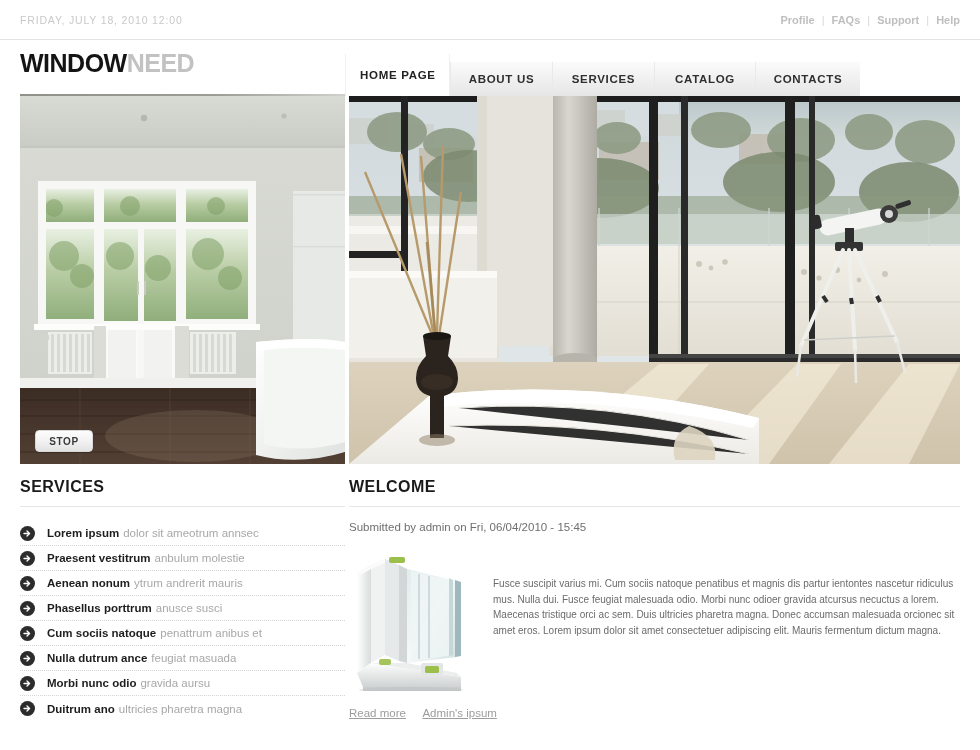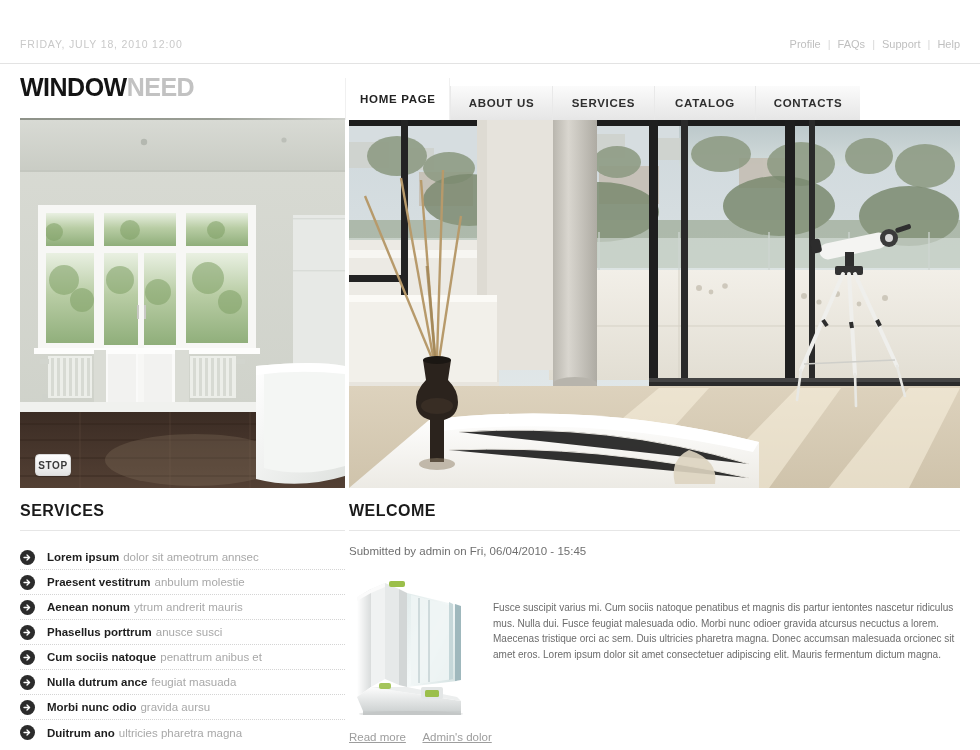--- a/index.html
+++ b/index.html
@@ -10,28 +10,28 @@
     overflow: hidden;
   }
   .page { position: relative; width: 980px; height: 750px; background:#fff; }
 
   
   .topbar {
     position: relative;
     height: 40px;
     border-bottom: 1px solid #e3e3e3;
     padding: 16px 20px;
-    display: flex; align-items: center; justify-content: space-between; margin-top: 24px;
+    display: flex; align-items: center; justify-content: space-between;
   }
   .topdate {
     font-size: 10.5px; letter-spacing: .08em; color: #c9c9c9;
     font-family: "Liberation Sans", sans-serif;
   }
   .toplinks { display:flex; align-items:center; font-size: 11px; color:#c9c9c9; }
-  .toplinks a { color:#bfbfbf; text-decoration:none; }
+  .toplinks a { color:#bfbfbf; text-decoration:none;font-weight:bold; }
   .toplinks .sep { margin: 0 7px; color:#d8d8d8; }
 
   
   .header {
     position: relative; height: 56px; padding: 0 20px;
     display:flex; align-items: flex-end;
   }
   .logo {
     font-size: 25px; font-weight: bold; letter-spacing: -0.5px;
     line-height: 1; padding-bottom: 20px; white-space: nowrap;
@@ -76,21 +76,21 @@
   }
 
   
   .hero { position:absolute; left:0; top:96px; width:980px; height:370px; }
   .shot { position:absolute; overflow:hidden; }
   .shot-left { left:20px; top:0; width:325px; height:368px; }
   .shot-right { left:349px; top:0; width:611px; height:368px; }
 
   .stopbtn {
     position:absolute; left:15px; bottom:12px;
-    width:36px; height:22px; border-radius:4px;
+    width:58px; height:22px; border-radius:4px;
     background: linear-gradient(to bottom,#fdfdfd 0%,#f2f2f2 50%,#e2e2e2 100%);
     border:1px solid #d9d9d9;
     font-size:10px; font-weight:bold; letter-spacing:.06em; color:#3a3a3a;
     display:flex; align-items:center; justify-content:center;
     box-shadow: 0 1px 1px rgba(0,0,0,.16);
     cursor:pointer;
   }
 
   
   .content { position:absolute; left:0; top:478px; width:980px; }
@@ -620,18 +620,18 @@
             <ellipse cx="62" cy="139" rx="52" ry="3" fill="#b9bdbd" opacity=".35"></ellipse>
           </svg>
         </div>
         <div class="atext">
           <div class="abody">Fusce suscipit varius mi. Cum sociis natoque penatibus et magnis dis partur ientontes nascetur ridiculus mus. Nulla dui. Fusce feugiat malesuada odio. Morbi nunc odioer gravida atcursus necuctus a lorem. Maecenas tristique orci ac sem. Duis ultricies pharetra magna. Donec accumsan malesuada orcionec sit amet eros. Lorem ipsum dolor sit amet consectetuer adipiscing elit. Mauris fermentum dictum magna.</div>
         </div>
       </div>
 
       <div class="alinks">
         <a href="#">Read more</a>
-        <a href="#">Admin's dolor</a>
+        <a href="#">Admin's ipsum</a>
       </div>
     </div>
 
   </div>
 </div>
 
 </body></html>

